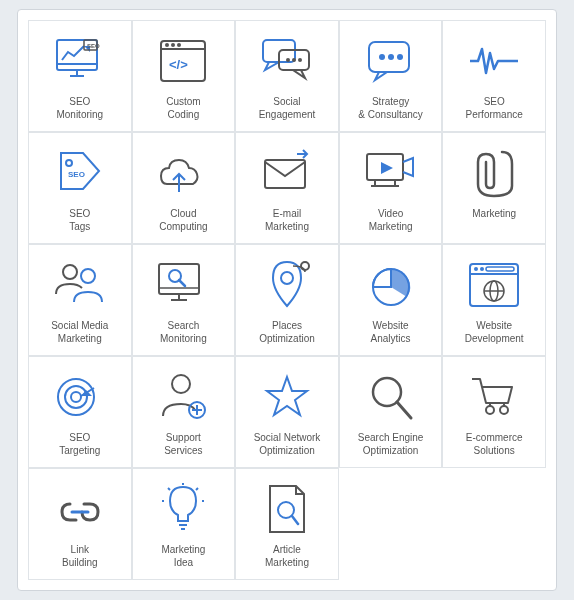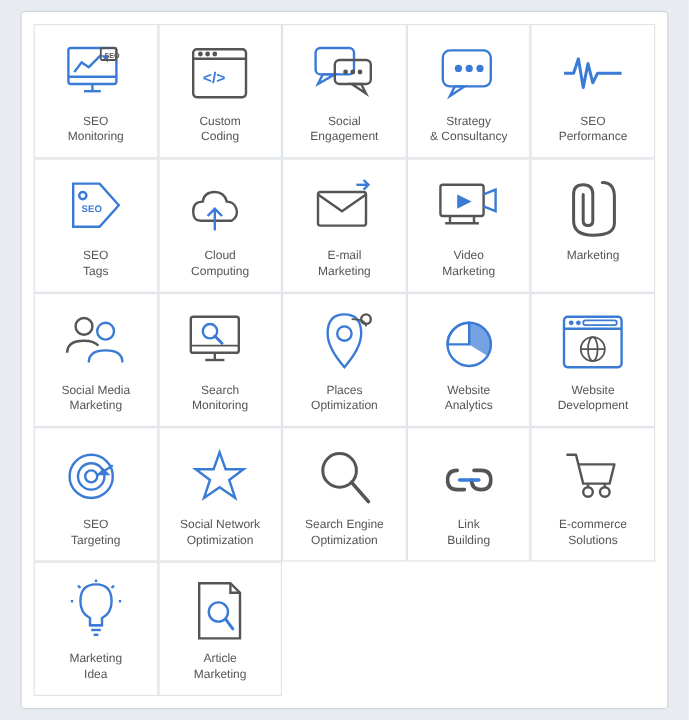--- a/index.html
+++ b/index.html
@@ -279,67 +279,81 @@
           <circle cx="22" cy="23" r="11" fill="none" stroke="#3a7bd5" stroke-width="2"></circle>
           <circle cx="22" cy="23" r="5" fill="none" stroke="#3a7bd5" stroke-width="2"></circle>
 
           <line x1="40" y1="14" x2="27" y2="22" stroke="#3a7bd5" stroke-width="2"></line>
           <polygon points="27,22 32,16 38,22" fill="#3a7bd5"></polygon>
         </svg>
       </div>
       <div class="icon-label">SEO<br>Targeting</div>
     </div>
 
+    <div class="icon-cell">
+      <div class="icon-area">
+        <svg width="48" height="50" viewBox="0 0 48 50">
+
+          <circle cx="22" cy="12" r="9" fill="none" stroke="#555" stroke-width="2"></circle>
+          <path d="M4,44 Q4,32 22,32 Q32,32 36,38" fill="none" stroke="#555" stroke-width="2"></path>
+
+          <circle cx="38" cy="38" r="8" fill="none" stroke="#3a7bd5" stroke-width="2"></circle>
+          <line x1="38" y1="33" x2="38" y2="43" stroke="#3a7bd5" stroke-width="2"></line>
+          <line x1="33" y1="38" x2="43" y2="38" stroke="#3a7bd5" stroke-width="2"></line>
+        </svg>
+      </div>
+      <div class="icon-label">Support<br>Services</div>
+    </div>
 
     <div class="icon-cell">
       <div class="icon-area">
         <svg width="52" height="48" viewBox="0 0 52 48">
 
           <polygon points="26,4 31,18 46,18 34,27 39,42 26,33 13,42 18,27 6,18 21,18" fill="none" stroke="#3a7bd5" stroke-width="2"></polygon>
         </svg>
       </div>
       <div class="icon-label">Social Network<br>Optimization</div>
     </div>
 
     <div class="icon-cell">
       <div class="icon-area">
         <svg width="48" height="50" viewBox="0 0 48 50">
 
           <circle cx="20" cy="20" r="14" fill="none" stroke="#555" stroke-width="2.5"></circle>
           <line x1="30" y1="30" x2="44" y2="46" stroke="#555" stroke-width="3" stroke-linecap="round"></line>
         </svg>
       </div>
       <div class="icon-label">Search Engine<br>Optimization</div>
+    </div>
+
+    <div class="icon-cell">
+      <div class="icon-area">
+        <svg width="52" height="48" viewBox="0 0 52 48">
+
+          <path d="M4,6 L12,6 L18,30 L40,30 L44,14 L14,14" fill="none" stroke="#555" stroke-width="2" stroke-linejoin="round"></path>
+          <circle cx="22" cy="37" r="4" fill="none" stroke="#555" stroke-width="2"></circle>
+          <circle cx="36" cy="37" r="4" fill="none" stroke="#555" stroke-width="2"></circle>
+
+          <line x1="22" y1="30" x2="22" y2="33" stroke="#555" stroke-width="2"></line>
+          <line x1="36" y1="30" x2="36" y2="33" stroke="#555" stroke-width="2"></line>
+        </svg>
+      </div>
+      <div class="icon-label">E-commerce<br>Solutions</div>
     </div>
 
     <div class="icon-cell">
       <div class="icon-area">
         <svg width="48" height="50" viewBox="0 0 48 50">
 
           <path d="M14,20 Q6,20 6,28 Q6,36 14,36 L20,36" fill="none" stroke="#555" stroke-width="3" stroke-linecap="round"></path>
           <path d="M28,20 L34,20 Q42,20 42,28 Q42,36 34,36 Q26,36 26,28" fill="none" stroke="#555" stroke-width="3" stroke-linecap="round"></path>
           <line x1="16" y1="28" x2="32" y2="28" stroke="#3a7bd5" stroke-width="3" stroke-linecap="round"></line>
         </svg>
       </div>
       <div class="icon-label">Link<br>Building</div>
-    </div>
-
-    <div class="icon-cell">
-      <div class="icon-area">
-        <svg width="52" height="48" viewBox="0 0 52 48">
-
-          <path d="M4,6 L12,6 L18,30 L40,30 L44,14 L14,14" fill="none" stroke="#555" stroke-width="2" stroke-linejoin="round"></path>
-          <circle cx="22" cy="37" r="4" fill="none" stroke="#555" stroke-width="2"></circle>
-          <circle cx="36" cy="37" r="4" fill="none" stroke="#555" stroke-width="2"></circle>
-
-          <line x1="22" y1="30" x2="22" y2="33" stroke="#555" stroke-width="2"></line>
-          <line x1="36" y1="30" x2="36" y2="33" stroke="#555" stroke-width="2"></line>
-        </svg>
-      </div>
-      <div class="icon-label">E-commerce<br>Solutions</div>
     </div>
 
     <div class="icon-cell">
       <div class="icon-area">
         <svg width="46" height="52" viewBox="0 0 46 52">
 
           <path d="M23,4 Q36,4 36,18 Q36,28 28,32 L28,38 L18,38 L18,32 Q10,28 10,18 Q10,4 23,4 Z" fill="none" stroke="#3a7bd5" stroke-width="2"></path>
           <line x1="18" y1="38" x2="28" y2="38" stroke="#3a7bd5" stroke-width="2"></line>
           <line x1="19" y1="42" x2="27" y2="42" stroke="#3a7bd5" stroke-width="2"></line>
           <line x1="21" y1="46" x2="25" y2="46" stroke="#3a7bd5" stroke-width="2"></line>

